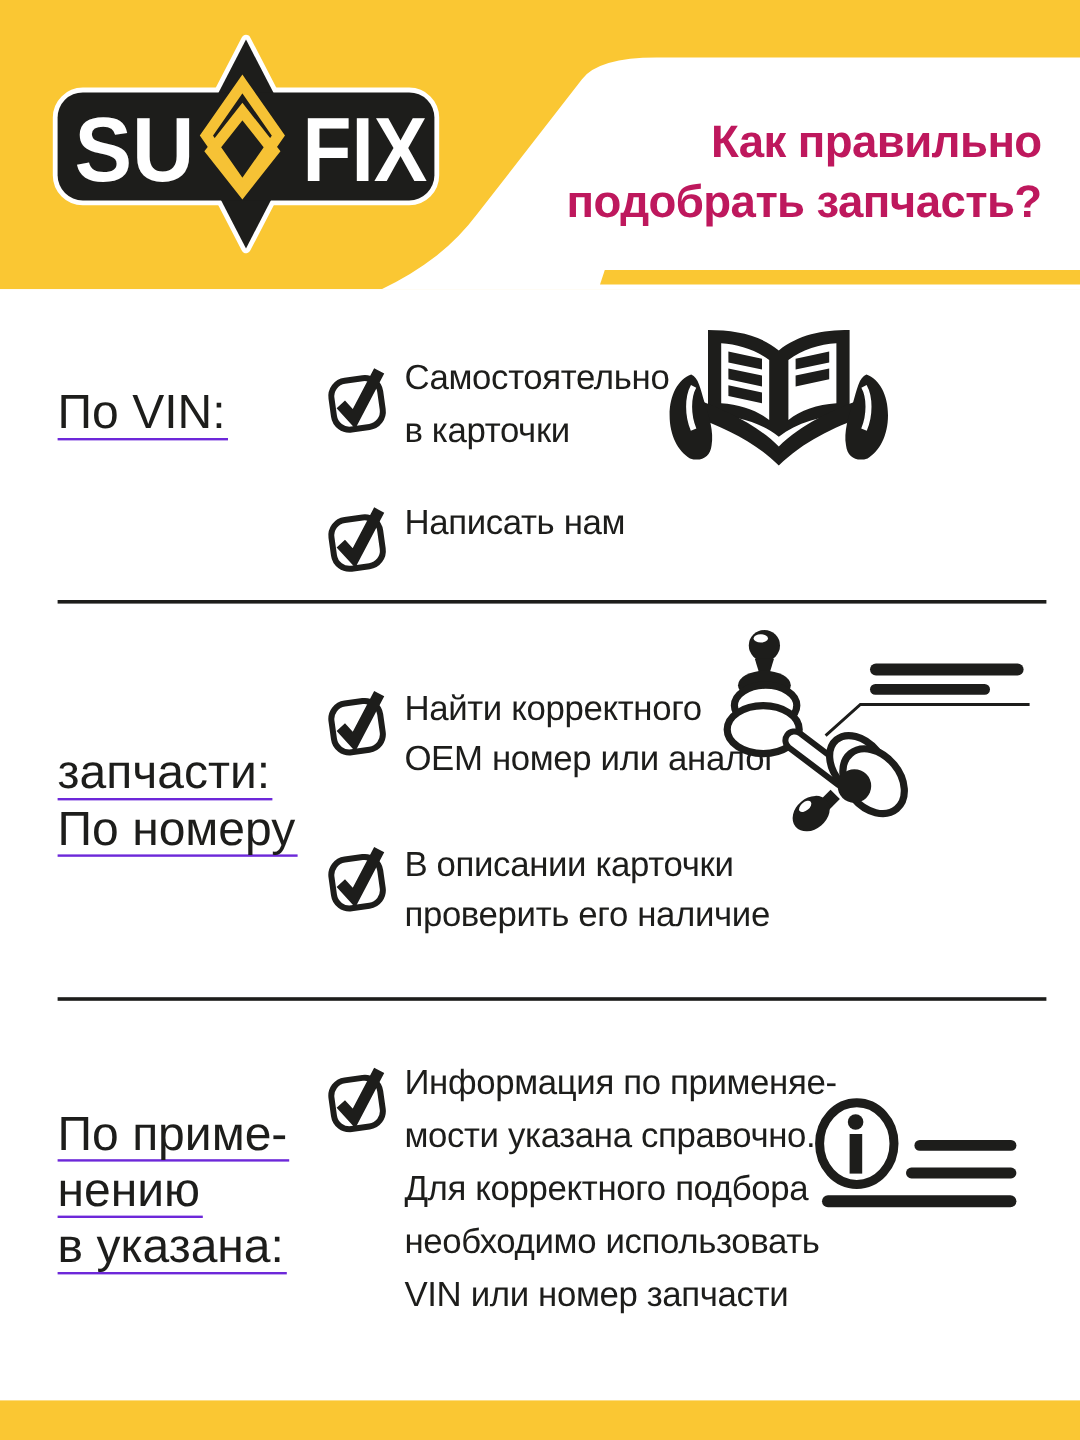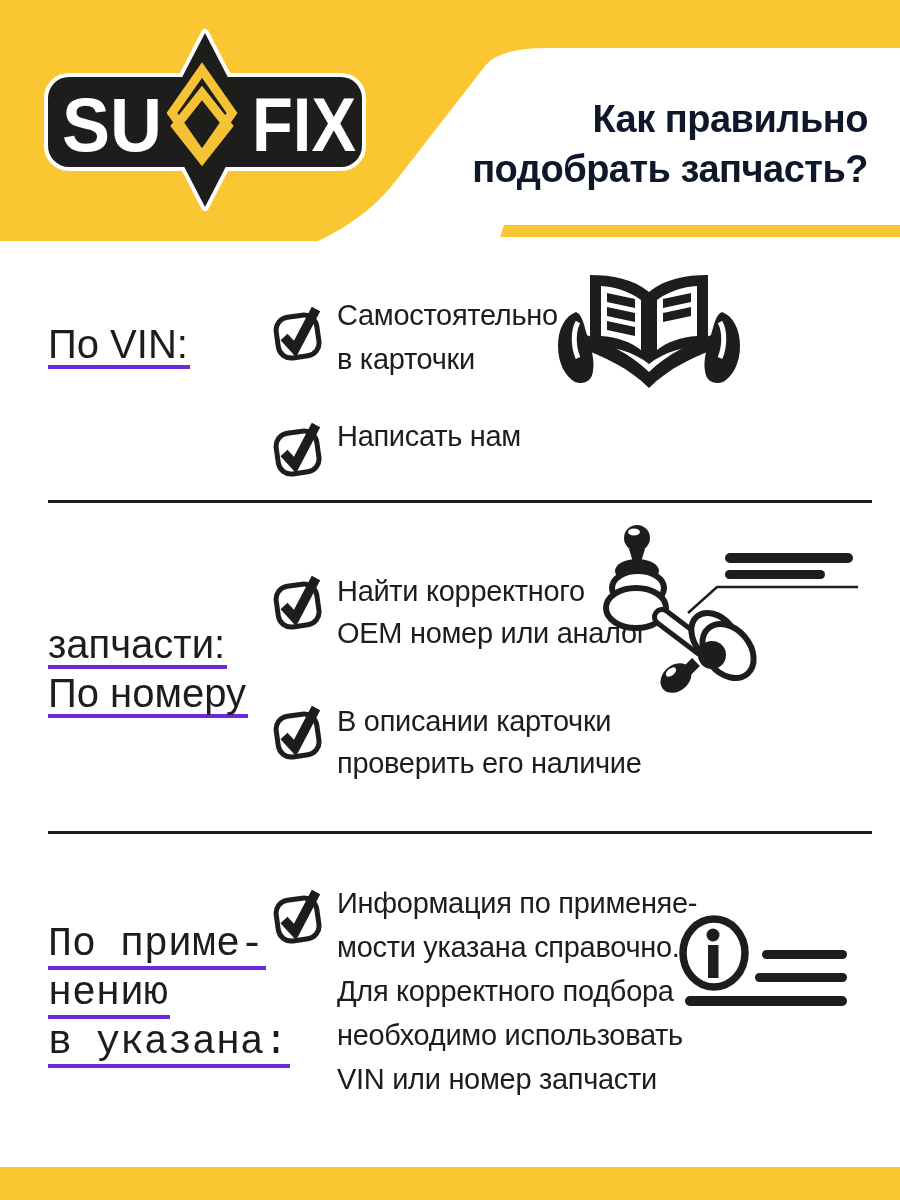--- a/index.html
+++ b/index.html
@@ -2,24 +2,24 @@
 <html><head>
 <meta charset="utf-8">
 <style>
   html,body{margin:0;padding:0;}
   body{width:900px;height:1200px;position:relative;background:#ffffff;overflow:hidden;
        font-family:"Liberation Sans",sans-serif;color:#1d1d1b;}
   .abs{position:absolute;}
   
   #header-band{top:0;left:0;width:900px;height:241px;}
   #title{top:94px;right:32px;text-align:right;font-weight:bold;font-size:38px;line-height:50px;
-         color:#0f172a;letter-spacing:-0.5px;}
+         color:#be185d;letter-spacing:-0.5px;}
   
   .sec-heading{font-size:40px;line-height:40px;font-weight:400;letter-spacing:0;}
-  .sec-heading .hline{display:inline-block;border-bottom:4px solid #6d28d9;padding:0 2px 1px 0;margin-bottom:4px;}
+  .sec-heading .hline{display:inline-block;border-bottom:2px solid #6d28d9;padding:0 2px 1px 0;margin-bottom:4px;}
   .sec-heading div{white-space:nowrap;}
   
   .item-text{font-size:29px;letter-spacing:-0.3px;color:#1d1d1b;}
   .lh44{line-height:44px;} .lh42{line-height:42px;}
   .divider{left:48px;width:824px;height:3px;background:#1d1d1b;}
   #bottom-band{left:0;top:1167px;width:900px;height:33px;background:#fac733;}
   .check-icon{width:54px;height:58px;}
 </style>
 </head>
 <body>
@@ -148,21 +148,21 @@
     <circle cx="112" cy="135" r="14" fill="#1d1d1b" stroke="none"></circle>
     <line x1="96" y1="142" x2="84" y2="154" stroke-width="11"></line>
     <ellipse cx="76" cy="158" rx="17" ry="13" transform="rotate(-40 76 158)" fill="#1d1d1b" stroke="none"></ellipse>
   </g>
   <ellipse cx="34" cy="12" rx="6" ry="3.5" fill="#ffffff"></ellipse>
   <ellipse cx="71" cy="152" rx="6" ry="3.5" fill="#ffffff" transform="rotate(-40 71 152)"></ellipse>
 </svg>
 
 <div class="abs divider" style="top:831px;"></div>
 
-<div class="abs sec-heading" style="left:48px;top:925px;font-family:Liberation Mono, monospace;">
+<div class="abs sec-heading" style="left:48px;top:925px;">
   <div><span class="hline">По приме-</span></div>
   <div><span class="hline">нению</span></div>
   <div><span class="hline">в указана:</span></div>
 </div>
 
 <svg class="abs check-icon" style="left:271px;top:886px;" viewBox="0 0 54 58">
   <rect x="6" y="13" width="41" height="41" rx="13" fill="none" stroke="#1d1d1b" stroke-width="5" transform="rotate(-8 27 33)"></rect>
   <path d="M13,34 L24,46 L45,6" fill="none" stroke="#1d1d1b" stroke-width="9.5"></path>
 </svg>
 <div class="abs item-text lh44" style="left:337px;top:881px;">

